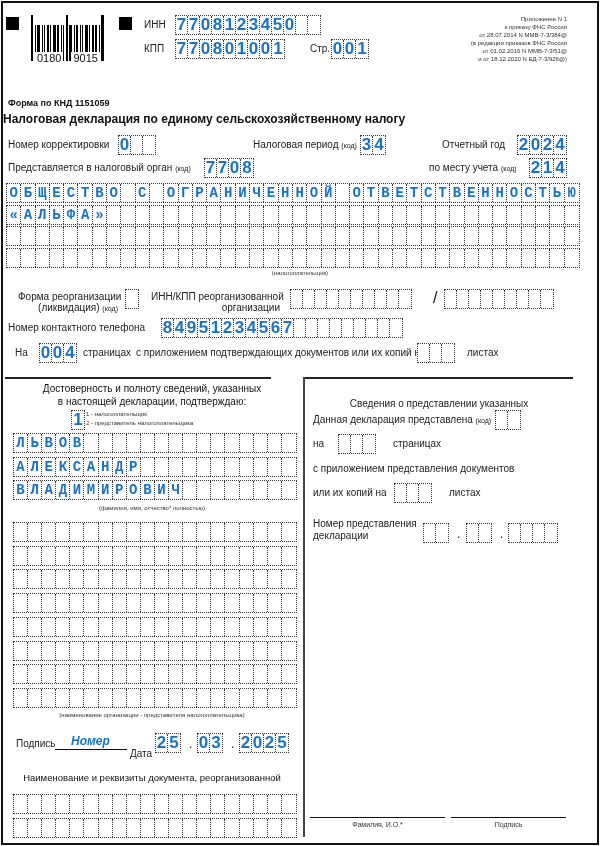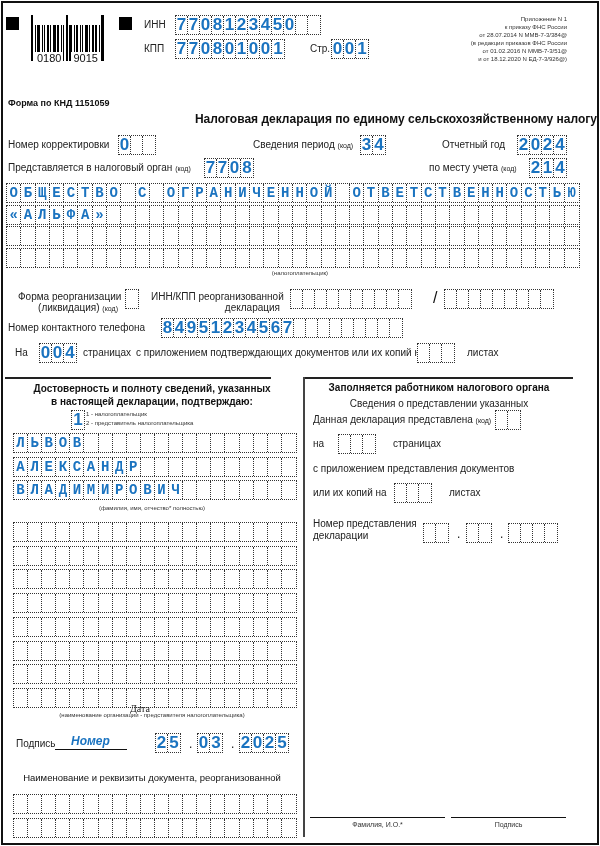--- a/index.html
+++ b/index.html
@@ -100,29 +100,29 @@
   <div class="abs" style="right:30px;top:12px;text-align:right;" id="appendix">
       <div class="tiny" style="line-height: 8px;">Приложение N 1</div>
       <div class="tiny" style="line-height: 8px;">к приказу ФНС России</div>
       <div class="tiny" style="line-height: 8px;">от 28.07.2014 N ММВ-7-3/384@</div>
       <div class="tiny" style="line-height: 8px;">(в редакции приказов ФНС России</div>
       <div class="tiny" style="line-height: 8px;">от 01.02.2016 N ММВ-7-3/51@</div>
       <div class="tiny" style="line-height: 8px;">и от 18.12.2020 N ЕД-7-3/926@)</div>
     </div>
 
   <div class="abs" style="left:5px;top:95px;font-size:9px;font-weight:bold;">Форма по КНД 1151059</div>
-  <div class="abs" style="left:0;width:594px;top:109px;text-align:right;font-size:12px;font-weight:bold;">Налоговая декларация по единому сельскохозяйственному налогу</div>
+  <div class="abs" style="left:0;width:594px;top:109px;text-align:left;font-size:12px;font-weight:bold;">Налоговая декларация по единому сельскохозяйственному налогу</div>
 
   <div class="abs lbl" style="left:5px;top:136px;">Номер корректировки</div>
   <div class="cells d" style="left:115px;top:132px;">
       <span class="cell">0</span>
       <span class="cell"></span>
       <span class="cell"></span>
     </div>
-  <div class="abs lbl" style="left:250px;top:136px;"><span>Сведения период</span> <small>(код)</small></div>
+  <div class="abs lbl" style="left:250px;top:136px;"><span>Налоговая период</span> <small>(код)</small></div>
   <div class="cells d" style="left:357px;top:132px;">
       <span class="cell">3</span>
       <span class="cell">4</span>
     </div>
   <div class="abs lbl" style="left:439px;top:136px;">Отчетный год</div>
   <div class="cells d" style="left:514px;top:132px;">
       <span class="cell">2</span>
       <span class="cell">0</span>
       <span class="cell">2</span>
       <span class="cell">4</span>
@@ -316,21 +316,21 @@
 
   <div class="abs lbl" style="left:15px;top:288px;text-align:right;width:100px;">
     <div>Форма реорганизации</div>
     <div><span>(ликвидация)</span> <small>(код)</small></div>
   </div>
   <div class="cells d" style="left:122px;top:286px;">
       <span class="cell"></span>
     </div>
   <div class="abs lbl" style="left:148px;top:288px;text-align:right;width:129px;">
     <div>ИНН/КПП реорганизованной</div>
-    <div>декларация</div>
+    <div>организации</div>
   </div>
   <div class="cells d" style="left:287px;top:286px;">
       <span class="cell"></span>
       <span class="cell"></span>
       <span class="cell"></span>
       <span class="cell"></span>
       <span class="cell"></span>
       <span class="cell"></span>
       <span class="cell"></span>
       <span class="cell"></span>
@@ -386,21 +386,21 @@
       <span class="cell"></span>
       <span class="cell"></span>
       <span class="cell"></span>
     </div>
   <div class="abs lbl" style="left:464px;top:344px;">листах</div>
 
   <div class="hr" style="left:2px;top:374px;width:266px;"></div>
   <div class="hr" style="left:300px;top:374px;width:270px;"></div>
   <div class="vr" style="left:300px;top:374px;height:460px;"></div>
 
-  <div class="abs" style="left:0;width:298px;top:379px;text-align:center;font-size:10px;font-weight:bold;line-height:13px;">
+  <div class="abs" style="left:0;width:298px;top:379px;text-align:center;font-size:10px;font-weight:normal;line-height:13px;">
     <div>Достоверность и полноту сведений, указанных</div>
     <div>в настоящей декларации, подтверждаю:</div>
   </div>
   <div class="cells d" style="left:68px;top:407px;">
       <span class="cell">1</span>
     </div>
   <div class="abs" style="left:83px;top:407px;line-height:9px;">
     <div class="tiny">1 - налогоплательщик</div>
     <div class="tiny">2 - представитель налогоплательщика</div>
   </div>
@@ -649,21 +649,21 @@
         <span class="cell"></span>
         <span class="cell"></span>
         <span class="cell"></span>
       </div>
     </div>
   <div class="abs tiny" style="left:0;width:298px;top:709px;text-align:center;">(наименование организации - представителя налогоплательщика)</div>
 
   <div class="abs lbl" style="left:13px;top:735px;">Подпись</div>
   <div class="sig-line" style="left:52px;top:746px;width:72px;"></div>
   <div class="abs" style="left:68px;top:731px;font-size:12px;font-style:italic;font-weight:bold;color:#1a73c0;">Номер</div>
-  <div class="abs lbl" style="left:127px;top:700px;font-family:Liberation Serif, serif;">Дата</div>
+  <div class="abs lbl" style="left:127px;top:745px;">Дата</div>
   <div class="cells d" style="left:152px;top:730px;">
       <span class="cell">2</span>
       <span class="cell">5</span>
     </div>
   <div class="abs" style="left:186px;top:734px;font-size:12px;">.</div>
   <div class="cells d" style="left:194px;top:730px;">
       <span class="cell">0</span>
       <span class="cell">3</span>
     </div>
   <div class="abs" style="left:228px;top:734px;font-size:12px;">.</div>
@@ -717,21 +717,20 @@
         <span class="cell"></span>
         <span class="cell"></span>
         <span class="cell"></span>
         <span class="cell"></span>
         <span class="cell"></span>
         <span class="cell"></span>
         <span class="cell"></span>
       </div>
     </div>
 
-  <div class="abs" style="left:302px;width:268px;top:379px;text-align:center;font-size:10px;font-weight:bold;">Заполняется работником налогового органа</div>
   <div class="abs lbl" style="left:302px;width:268px;top:395px;text-align:center;">Сведения о представлении указанных</div>
   <div class="abs lbl" style="left:310px;top:411px;"><span>Данная декларация представлена</span> <small>(код)</small></div>
   <div class="cells d" style="left:492px;top:407px;">
       <span class="cell"></span>
       <span class="cell"></span>
     </div>
   <div class="abs lbl" style="left:310px;top:435px;">на</div>
   <div class="cells d" style="left:335px;top:431px;">
       <span class="cell"></span>
       <span class="cell"></span>

